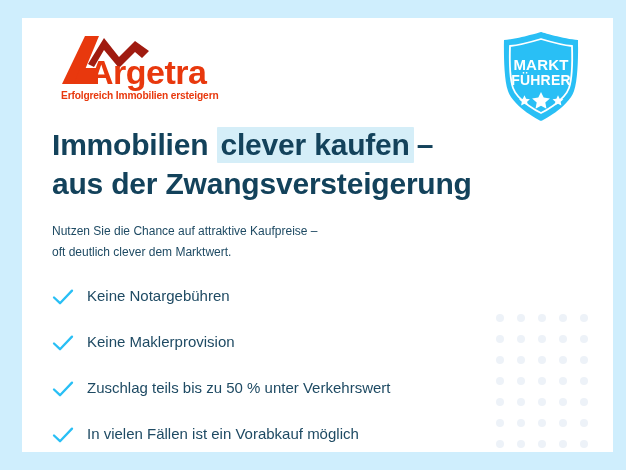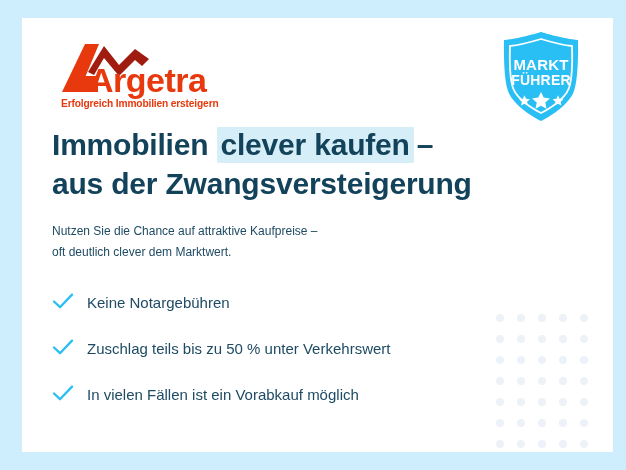--- a/index.html
+++ b/index.html
@@ -47,21 +47,21 @@
     width: 8px;
     height: 8px;
     border-radius: 50%;
     background: #EDF2F8;
   }
 
   
   #logo {
     position: absolute;
     left: 35px;
-    top: 16px;
+    top: 8px;
     width: 165px;
     height: 78px;
     z-index: 2;
   }
   #logo svg { display: block; }
 
   
   #badge {
     position: absolute;
     right: 27px;
@@ -110,21 +110,21 @@
   }
 
   
   #bullets {
     list-style: none;
     margin: 26px 0 0 0;
     padding: 0;
   }
   #bullets li {
     display: flex;
-    align-items: flex-end;
+    align-items: flex-start;
     margin-bottom: 6.5px;
     height: 22px;
     margin-top: 24px;
   }
   .check {
     flex: 0 0 auto;
     width: 22px;
     height: 18px;
     margin-right: 13px;
     display: block;
@@ -228,20 +228,26 @@
         <li>
           <svg class="check" viewBox="0 0 22 18">
             <path d="M2 9.5 L8 15.2 L20 2.6" fill="none" stroke="#29BFF5" stroke-width="2.3" stroke-linecap="round" stroke-linejoin="round"></path>
           </svg>
           <span class="bullet-label">Keine Notargebühren</span>
         </li>
         <li>
           <svg class="check" viewBox="0 0 22 18">
             <path d="M2 9.5 L8 15.2 L20 2.6" fill="none" stroke="#29BFF5" stroke-width="2.3" stroke-linecap="round" stroke-linejoin="round"></path>
           </svg>
+          <span class="bullet-label">Keine Maklerprovision</span>
+        </li>
+        <li>
+          <svg class="check" viewBox="0 0 22 18">
+            <path d="M2 9.5 L8 15.2 L20 2.6" fill="none" stroke="#29BFF5" stroke-width="2.3" stroke-linecap="round" stroke-linejoin="round"></path>
+          </svg>
           <span class="bullet-label">Zuschlag teils bis zu 50 % unter Verkehrswert</span>
         </li>
         <li>
           <svg class="check" viewBox="0 0 22 18">
             <path d="M2 9.5 L8 15.2 L20 2.6" fill="none" stroke="#29BFF5" stroke-width="2.3" stroke-linecap="round" stroke-linejoin="round"></path>
           </svg>
           <span class="bullet-label">In vielen Fällen ist ein Vorabkauf möglich</span>
         </li>
       </ul>
 

